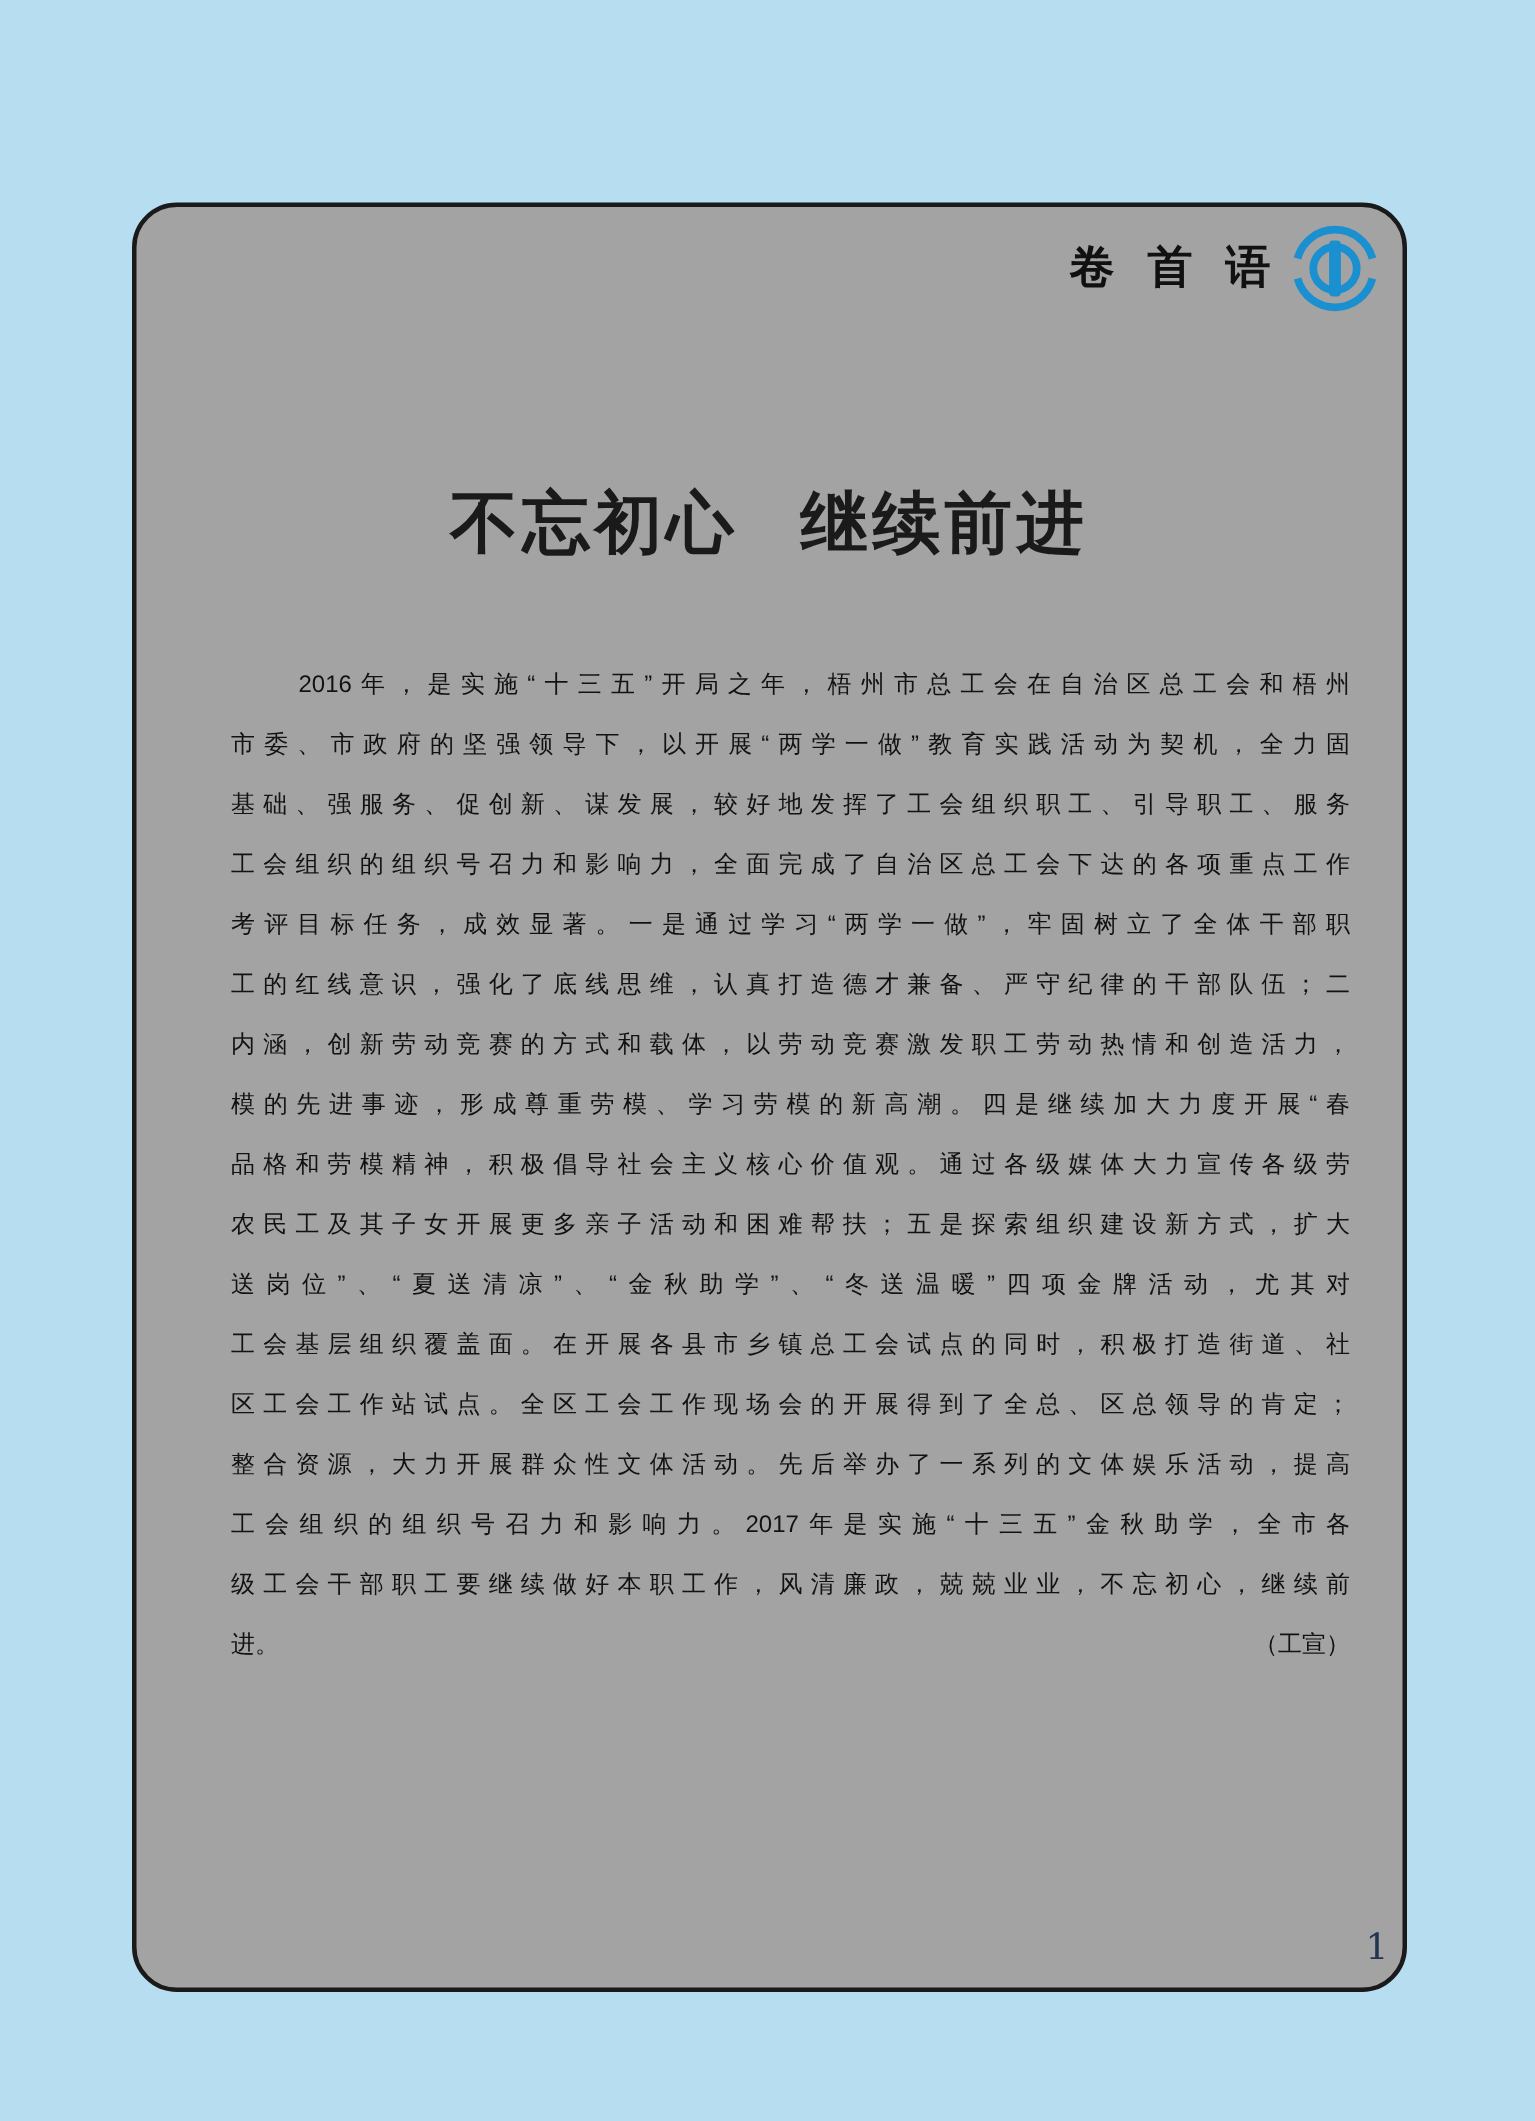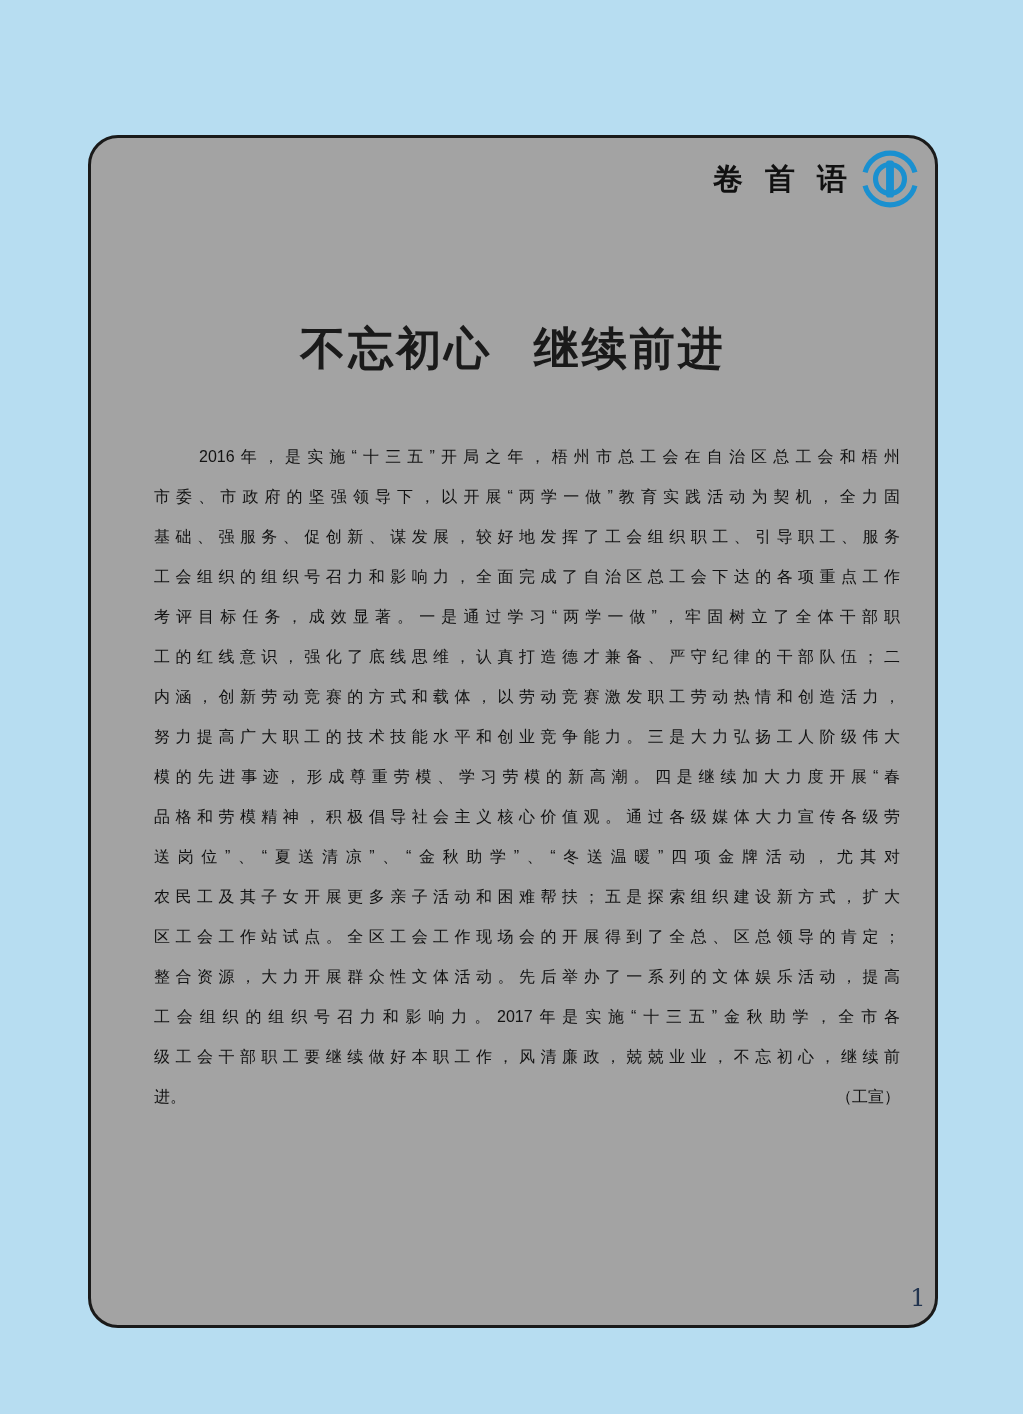--- a/index.html
+++ b/index.html
@@ -102,25 +102,25 @@
     <h1 class="title">不忘初心 继续前进</h1>
 
     <div class="body-text">
       <p class="line indent">2016年，是实施“十三五”开局之年，梧州市总工会在自治区总工会和梧州</p>
       <p class="line">市委、市政府的坚强领导下，以开展“两学一做”教育实践活动为契机，全力固</p>
       <p class="line">基础、强服务、促创新、谋发展，较好地发挥了工会组织职工、引导职工、服务</p>
       <p class="line">工会组织的组织号召力和影响力，全面完成了自治区总工会下达的各项重点工作</p>
       <p class="line">考评目标任务，成效显著。一是通过学习“两学一做”，牢固树立了全体干部职</p>
       <p class="line">工的红线意识，强化了底线思维，认真打造德才兼备、严守纪律的干部队伍；二</p>
       <p class="line">内涵，创新劳动竞赛的方式和载体，以劳动竞赛激发职工劳动热情和创造活力，</p>
-      <p class="line">努力提高广大职工的技术技能水平和创业竞争能力。三是大力弘扬工人阶级伟大</p>
       <p class="line">模的先进事迹，形成尊重劳模、学习劳模的新高潮。四是继续加大力度开展“春</p>
       <p class="line">品格和劳模精神，积极倡导社会主义核心价值观。通过各级媒体大力宣传各级劳</p>
+      <p class="line">农民工及其子女开展更多亲子活动和困难帮扶；五是探索组织建设新方式，扩大</p>
       <p class="line">送岗位”、“夏送清凉”、“金秋助学”、“冬送温暖”四项金牌活动，尤其对</p>
-      <p class="line">农民工及其子女开展更多亲子活动和困难帮扶；五是探索组织建设新方式，扩大</p>
+      <p class="line">工会基层组织覆盖面。在开展各县市乡镇总工会试点的同时，积极打造街道、社</p>
       <p class="line">区工会工作站试点。全区工会工作现场会的开展得到了全总、区总领导的肯定；</p>
       <p class="line">整合资源，大力开展群众性文体活动。先后举办了一系列的文体娱乐活动，提高</p>
       <p class="line">工会组织的组织号召力和影响力。2017年是实施“十三五”金秋助学，全市各</p>
       <p class="line">级工会干部职工要继续做好本职工作，风清廉政，兢兢业业，不忘初心，继续前</p>
       <p class="line last">
         <span>进。</span>
         <span>（工宣）</span>
       </p>
     </div>
 

